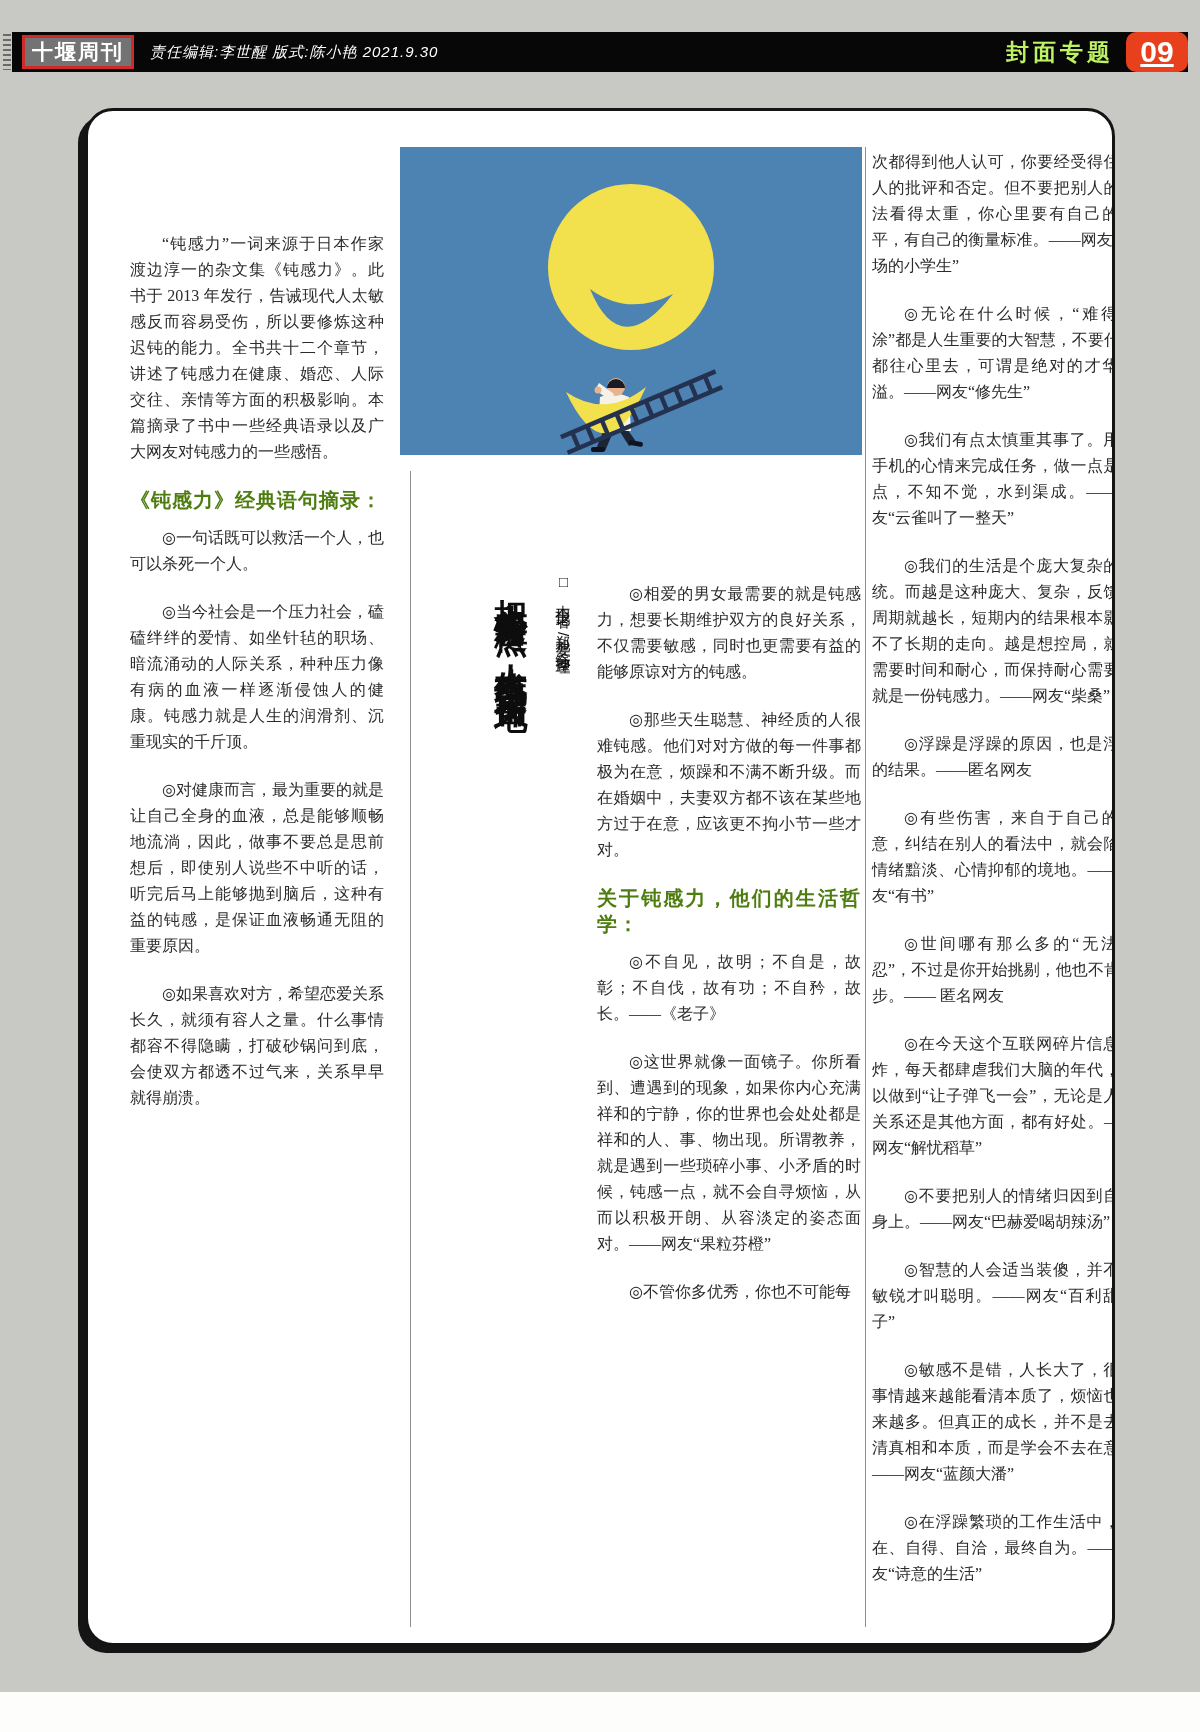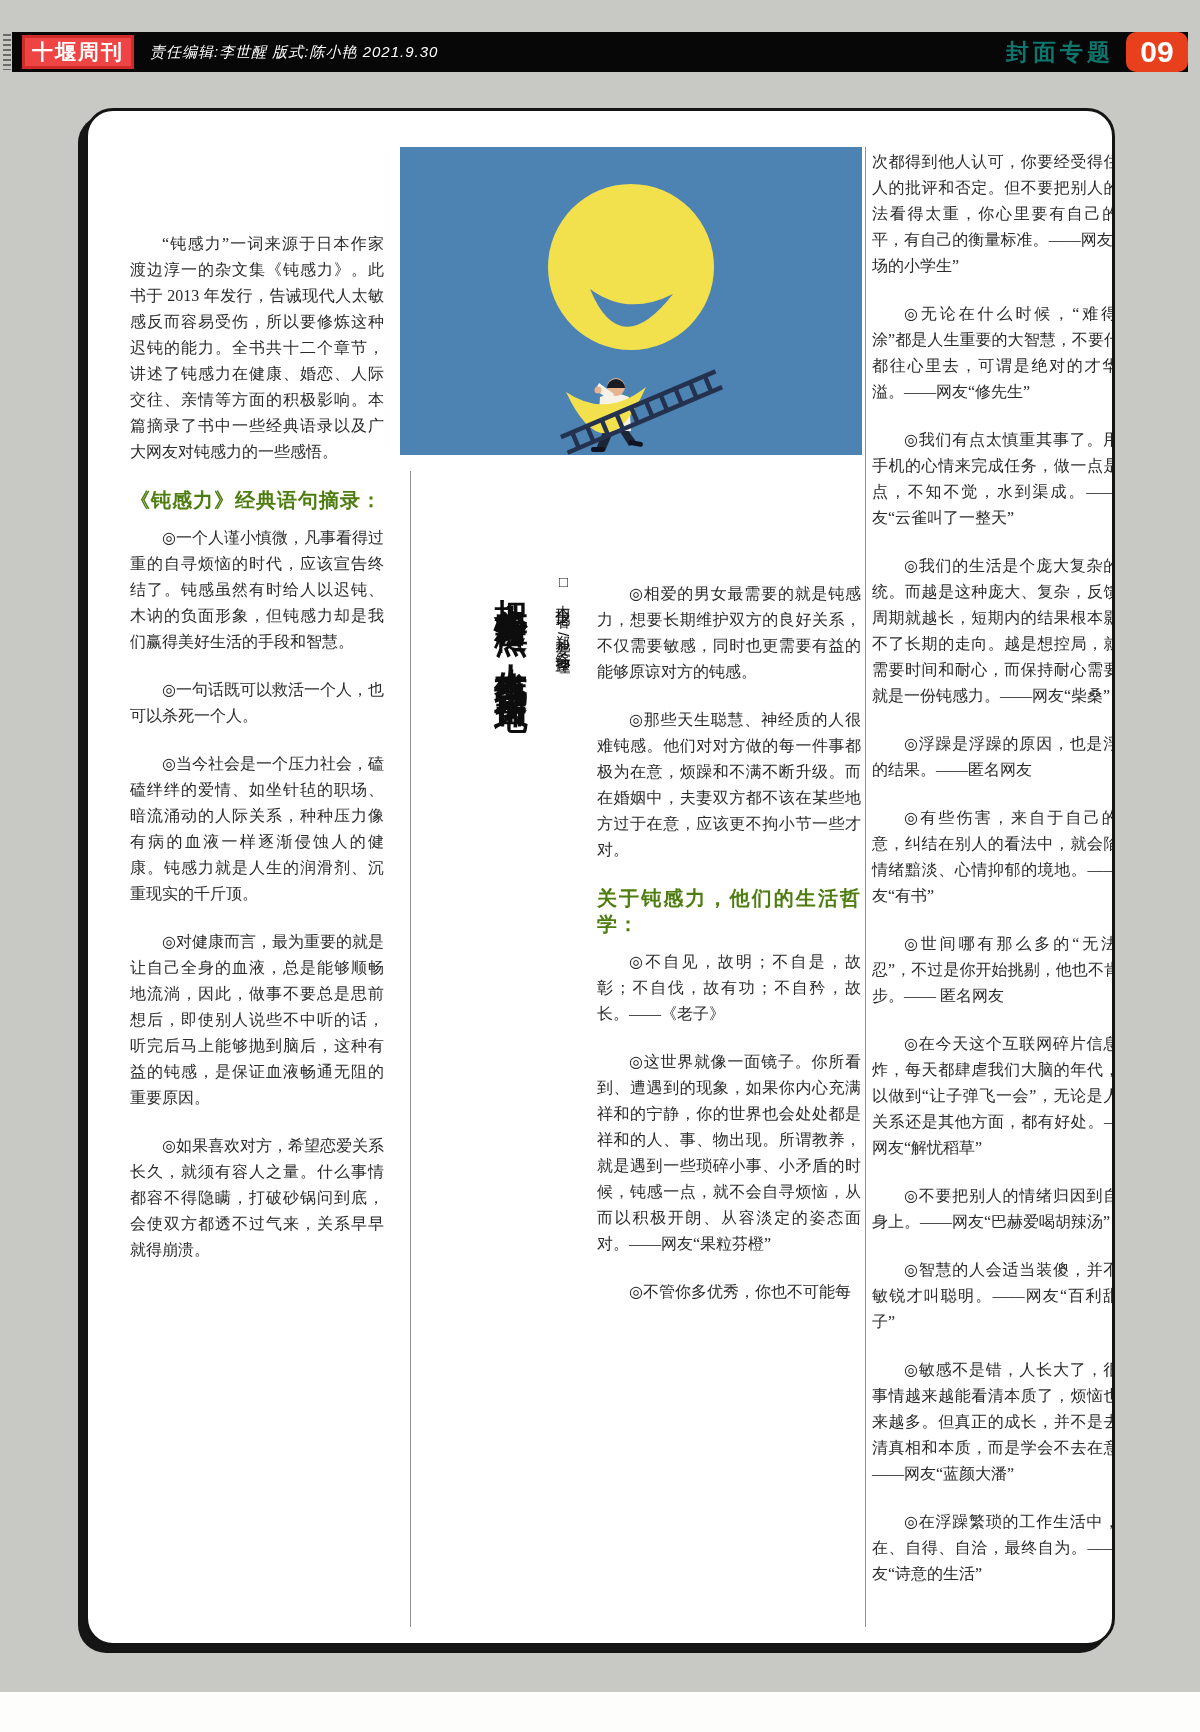--- a/index.html
+++ b/index.html
@@ -6,30 +6,30 @@
   body{
     width:1200px;height:1732px;position:relative;overflow:hidden;
     background:#c8c9c5;
     font-family:"Liberation Serif","DejaVu Serif",serif;
   }
   
   .edge-dots{position:absolute;left:3px;top:34px;width:8px;height:36px;
     background:repeating-linear-gradient(#6a6a66 0 2px,transparent 2px 5px);}
   .topbar{position:absolute;left:12px;top:32px;width:1176px;height:40px;
     background:#070707;display:flex;align-items:center;box-sizing:border-box;}
-  .masthead{margin-left:10px;border:3px solid #cf2b2b;background:#ef4444;color:#fff;
+  .masthead{margin-left:10px;border:3px solid #cf2b2b;background:#737373;color:#fff;
     font-size:21px;font-weight:bold;letter-spacing:2px;padding:1px 7px;line-height:26px;
     font-family:"Liberation Serif","DejaVu Serif",serif;}
   .credits{margin-left:16px;color:#fff;font-style:italic;font-size:15px;
     font-family:"Liberation Sans","DejaVu Sans",sans-serif;letter-spacing:1px;}
-  .section-label{margin-left:auto;color:#0f766e;font-weight:bold;font-size:23px;
+  .section-label{margin-left:auto;color:#bef264;font-weight:bold;font-size:23px;
     letter-spacing:4px;margin-right:12px;font-family:"Liberation Sans","DejaVu Sans",sans-serif;}
   .page-badge{width:62px;height:40px;border-radius:10px;background:#e8401c;color:#fff;
     font-size:30px;font-weight:bold;display:flex;align-items:center;justify-content:center;
-    font-family:"Liberation Sans","DejaVu Sans",sans-serif;}
+    font-family:"Liberation Sans","DejaVu Sans",sans-serif;text-decoration:underline;}
   
   .content-box{position:absolute;left:85px;top:108px;width:1030px;height:1538px;
     background:#fff;border:3px solid #141414;border-radius:28px;
     box-shadow:-7px 7px 0 #151515;box-sizing:border-box;overflow:hidden;}
   .divider{position:absolute;width:1px;background:#8e8e8a;}
   .d1{left:322px;top:360px;height:1156px;}
   .d2{left:777px;top:36px;height:1480px;}
   .illustration{position:absolute;left:312px;top:36px;width:462px;height:308px;}
   
   .col{position:absolute;font-size:16px;line-height:26px;color:#2b2b2b;text-align:justify;}
@@ -95,21 +95,20 @@
           <rect x="138" y="3" width="4.5" height="15"></rect>
             <rect x="154" y="3" width="4.5" height="15"></rect>
         </g>
         <circle cx="198" cy="243" r="3.5" fill="#e8b48f"></circle>
       </svg>
     </div>
 
     <div class="col col1">
       <p>“钝感力”一词来源于日本作家渡边淳一的杂文集《钝感力》。此书于 2013 年发行，告诫现代人太敏感反而容易受伤，所以要修炼这种迟钝的能力。全书共十二个章节，讲述了钝感力在健康、婚恋、人际交往、亲情等方面的积极影响。本篇摘录了书中一些经典语录以及广大网友对钝感力的一些感悟。</p>
       <h2>《钝感力》经典语句摘录：</h2>
-      <p>◎一个人谨小慎微，凡事看得过重的自寻烦恼的时代，应该宣告终结了。钝感虽然有时给人以迟钝、木讷的负面形象，但钝感力却是我们赢得美好生活的手段和智慧。</p>
       <p>◎一句话既可以救活一个人，也可以杀死一个人。</p>
       <p>◎当今社会是一个压力社会，磕磕绊绊的爱情、如坐针毡的职场、暗流涌动的人际关系，种种压力像有病的血液一样逐渐侵蚀人的健康。钝感力就是人生的润滑剂、沉重现实的千斤顶。</p>
       <p>◎对健康而言，最为重要的就是让自己全身的血液，总是能够顺畅地流淌，因此，做事不要总是思前想后，即使别人说些不中听的话，听完后马上能够抛到脑后，这种有益的钝感，是保证血液畅通无阻的重要原因。</p>
       <p>◎如果喜欢对方，希望恋爱关系长久，就须有容人之量。什么事情都容不得隐瞒，打破砂锅问到底，会使双方都透不过气来，关系早早就得崩溃。</p>
 
     </div>
 
     <div class="headline-block">
       <div class="byline">□本报记者　郑旭宴/综合整理</div>
       <h1>把心变得粗糙点，人生或许是另一番天地</h1>

